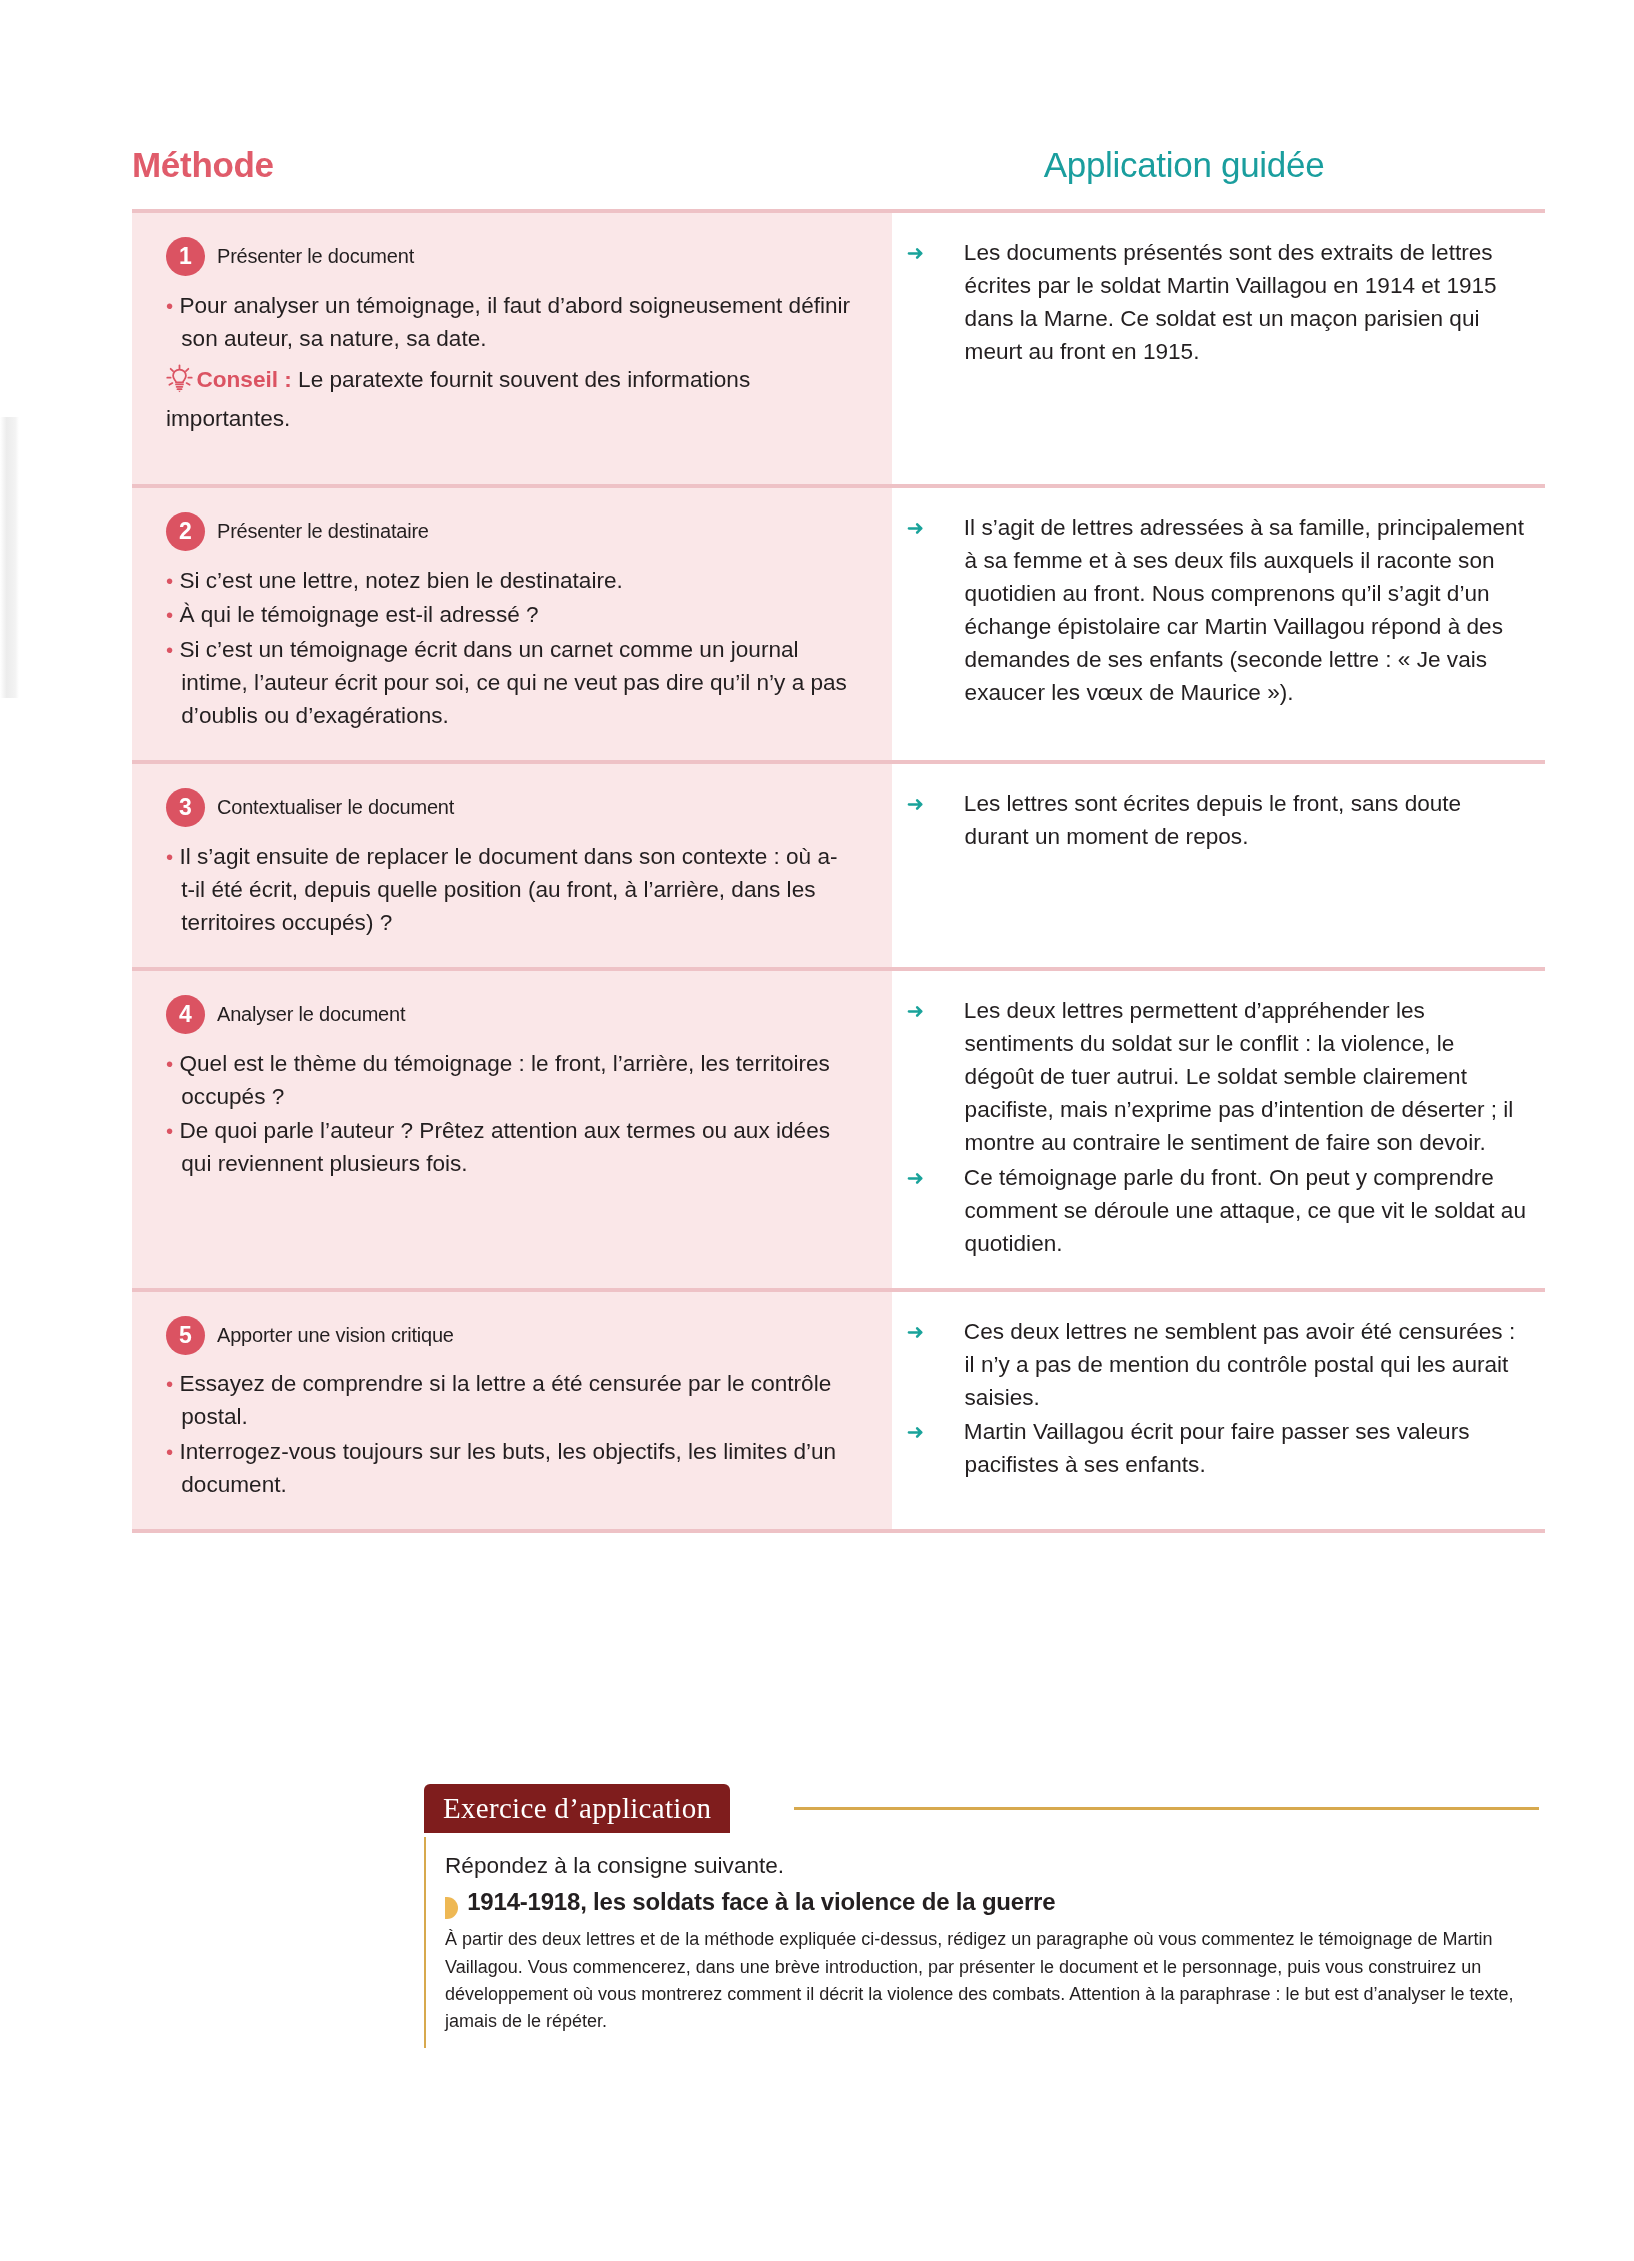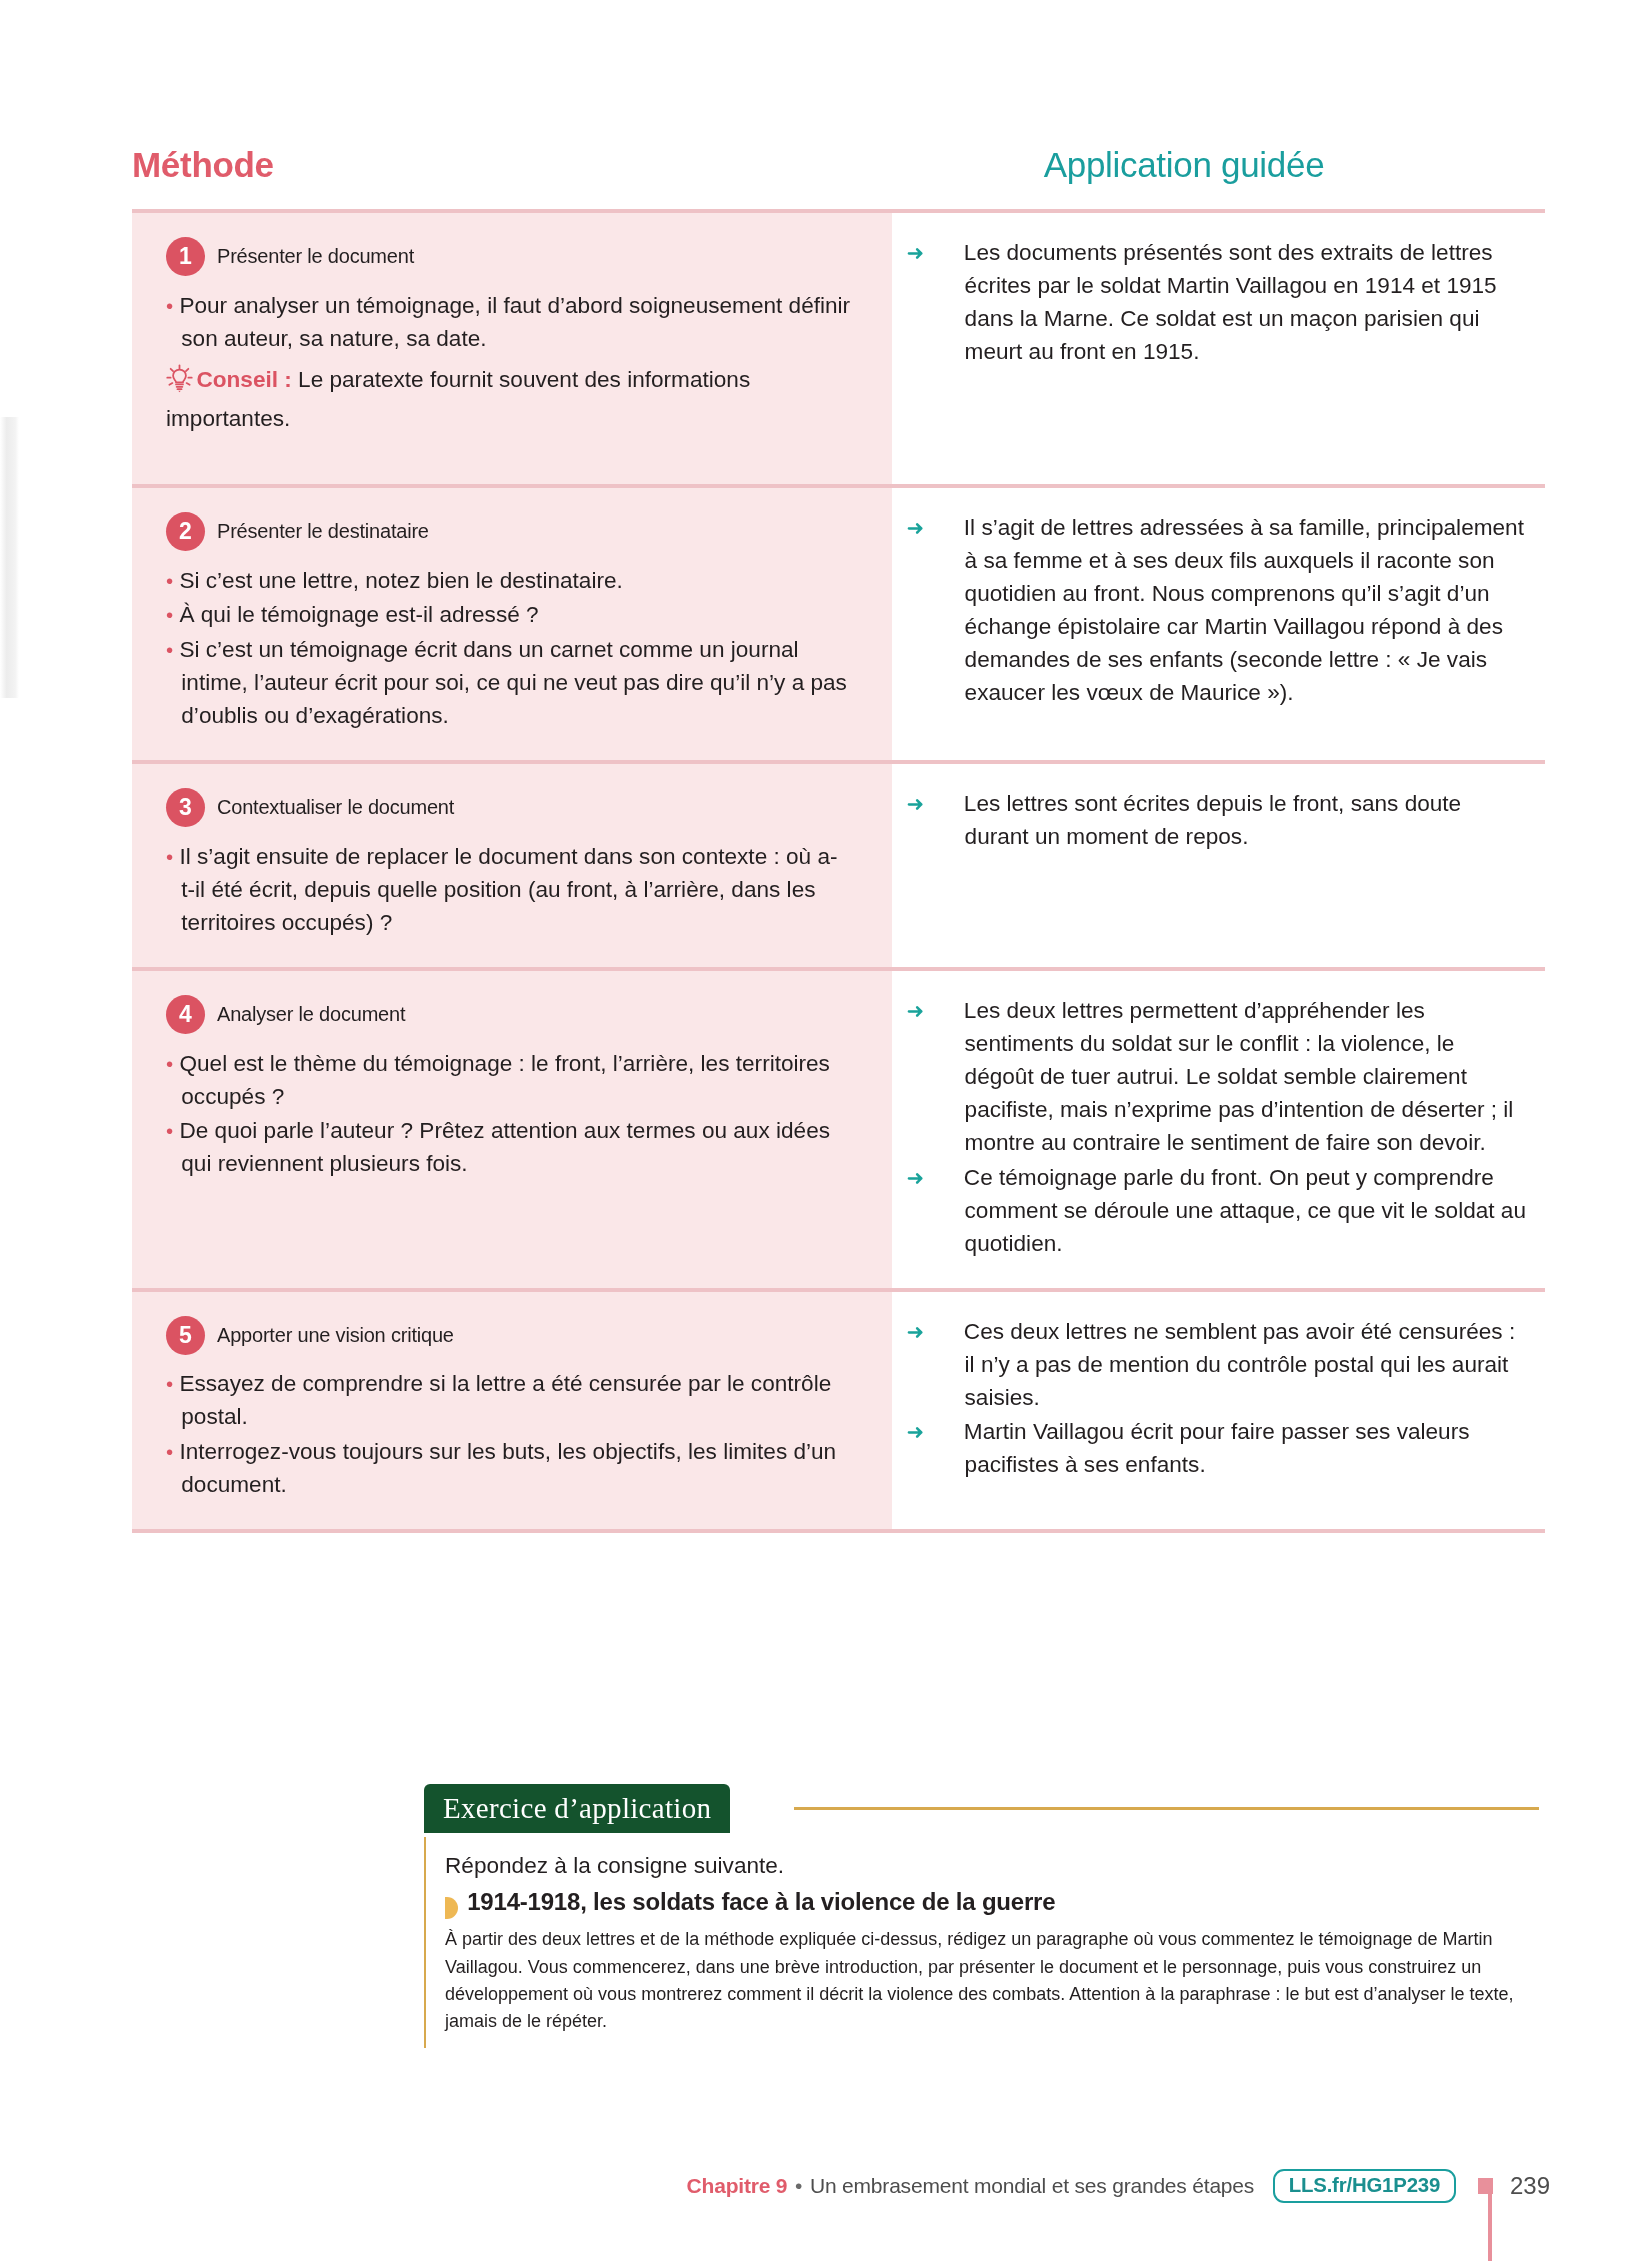--- a/index.html
+++ b/index.html
@@ -171,21 +171,21 @@
   }
   .exercice-tab-row {
     position: relative;
     height: 53px;
   }
   .exercice-tab {
     position: absolute;
     left: 0; top: 0;
     height: 49px;
     padding: 0 19px;
-    background: #14532d;
+    background: #7f1d1d;
     border-radius: 6px 6px 0 0;
     display: flex;
     align-items: center;
     color: #ffffff;
     font-family: "Liberation Serif", serif;
     font-size: 29px;
     letter-spacing: 0.3px;
   }
   .exercice-rule {
     position: absolute;
@@ -456,26 +456,15 @@
     <div class="exercice-body">
       <p class="exo-consigne">Répondez à la consigne suivante.</p>
       <div class="exo-title-row">
         <span class="exo-marker"></span>
         <span class="exo-title">1914-1918, les soldats face à la violence de la guerre</span>
       </div>
       <p class="exo-text">À partir des deux lettres et de la méthode expliquée ci-dessus, rédigez un paragraphe où vous commentez le témoignage de Martin Vaillagou. Vous commencerez, dans une brève introduction, par présenter le document et le personnage, puis vous construirez un développement où vous montrerez comment il décrit la violence des combats. Attention à la paraphrase : le but est d’analyser le texte, jamais de le répéter.</p>
     </div>
   </div>
 
-  <div class="footer">
-    <div class="footer-inner">
-      <span class="footer-chapitre">Chapitre 9</span>
-      <span class="footer-sep">•</span>
-      <span class="footer-chaptitle">Un embrasement mondial et ses grandes étapes</span>
-      <span class="footer-badge">LLS.fr/HG1P239</span>
-      <span class="footer-square"></span>
-      <span class="footer-pageno">239</span>
-    </div>
-    <div class="footer-tick"></div>
-  </div>
 
 </div>
 
 
 </body></html>

